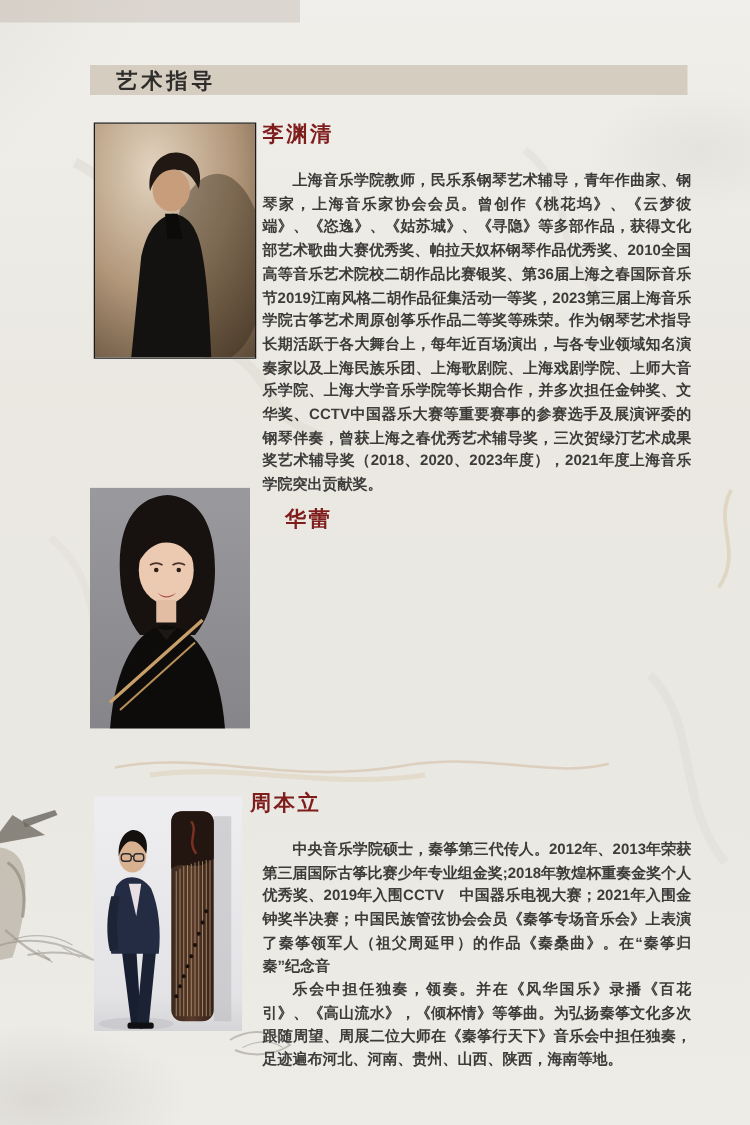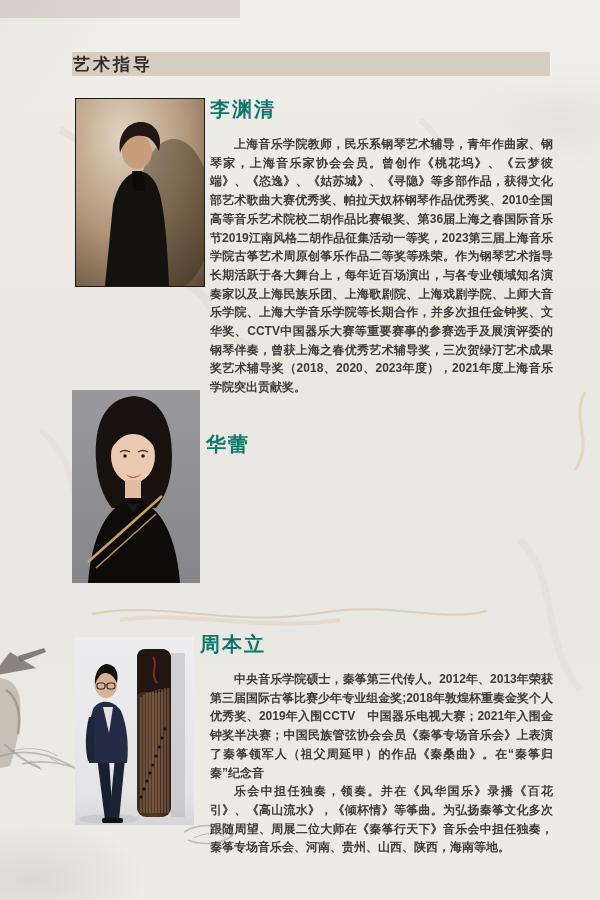--- a/index.html
+++ b/index.html
@@ -19,52 +19,53 @@
     position:absolute; left:72px; top:52px;
     width:478px; height:24px;
     background:#d5cdc0;
   }
   .page-title {
     margin:0; position:absolute; left:1px; top:1px;
     font-family:"Liberation Serif", serif;
     font-size:17px; font-weight:700;
     letter-spacing:3px; color:#2e2d2b;
     white-space:nowrap;
+    padding-left:20px;
   }
 
   .photo { position:absolute; overflow:hidden; }
   .photo svg { display:block; }
   .photo-framed { border:1px solid #1c1a18; }
 
   .person-name {
     margin:0; position:absolute;
     font-family:"Liberation Serif", serif;
-    font-size:20px; font-weight:600;
-    letter-spacing:2px; color:#0f766e;
+    font-size:17px; font-weight:600;
+    letter-spacing:2px; color:#7f1d1d;
     white-space:nowrap;
   }
 
   .bio {
     position:absolute; left:210px; width:343px;
     font-size:12px; line-height:18.7px;
     font-weight:600; color:#3d3c3a;
     text-align:justify;
   }
   .bio p { margin:0; text-indent:2em; }
 
   #bio-1 { top:135px; }
   #bio-2 { top:450px; }
   #bio-3 { top:670px; }
 
   #photo-1 { left:75px;  top:98px;  width:128px; height:187px; }
   #photo-2 { left:72px;  top:390px; width:128px; height:193px; }
   #photo-3 { left:75px;  top:637px; width:119px; height:188px; }
 
   #name-1 { left:210px; top:96px; }
-  #name-2 { left:206px; top:404px;margin-top:27px; }
+  #name-2 { left:228px; top:404px; }
   #name-3 { left:200px; top:631px; }
 </style>
 </head>
 <body>
 
 <div class="page">
 
   <svg class="bg-layer" viewBox="0 0 600 900" aria-hidden="true">
     <defs>
       <linearGradient id="paper" x1="0" y1="0" x2="0" y2="1">
@@ -234,16 +235,16 @@
       <ellipse cx="31" cy="48" rx="11" ry="13" fill="#d8b190"></ellipse>
       <path d="M20,48 C19,33 27,27 32,27 C41,28 44,36 42,46 C38,38 34,36 30,36 C26,36 22,41 20,48 Z" fill="#14100d"></path>
       <rect x="22" y="46" width="8" height="6" rx="2.5" fill="none" stroke="#2b2b2e" stroke-width="1.1"></rect>
       <rect x="32" y="46" width="8" height="6" rx="2.5" fill="none" stroke="#2b2b2e" stroke-width="1.1"></rect>
       <line x1="30" y1="48" x2="32" y2="48" stroke="#2b2b2e" stroke-width="1.1"></line>
     </svg>
   </div>
   <h2 class="person-name" id="name-3">周本立</h2>
   <div class="bio" id="bio-3">
     <p>中央音乐学院硕士，秦筝第三代传人。2012年、2013年荣获第三届国际古筝比赛少年专业组金奖;2018年敦煌杯重奏金奖个人优秀奖、2019年入围CCTV　中国器乐电视大赛；2021年入围金钟奖半决赛；中国民族管弦协会会员《秦筝专场音乐会》上表演了秦筝领军人（祖父周延甲）的作品《秦桑曲》。在“秦筝归秦”纪念音</p>
-    <p>乐会中担任独奏，领奏。并在《风华国乐》录播《百花引》、《高山流水》，《倾杯情》等筝曲。为弘扬秦筝文化多次跟随周望、周展二位大师在《秦筝行天下》音乐会中担任独奏，秦筝专场音乐会、河南、贵州、山西、陕西，海南等地。</p>
+    <p>乐会中担任独奏，领奏。并在《风华国乐》录播《百花引》、《高山流水》，《倾杯情》等筝曲。为弘扬秦筝文化多次跟随周望、周展二位大师在《秦筝行天下》音乐会中担任独奏，足迹遍布河北、河南、贵州、山西、陕西，海南等地。</p>
   </div>
 
 </div>
 
 </body></html>

